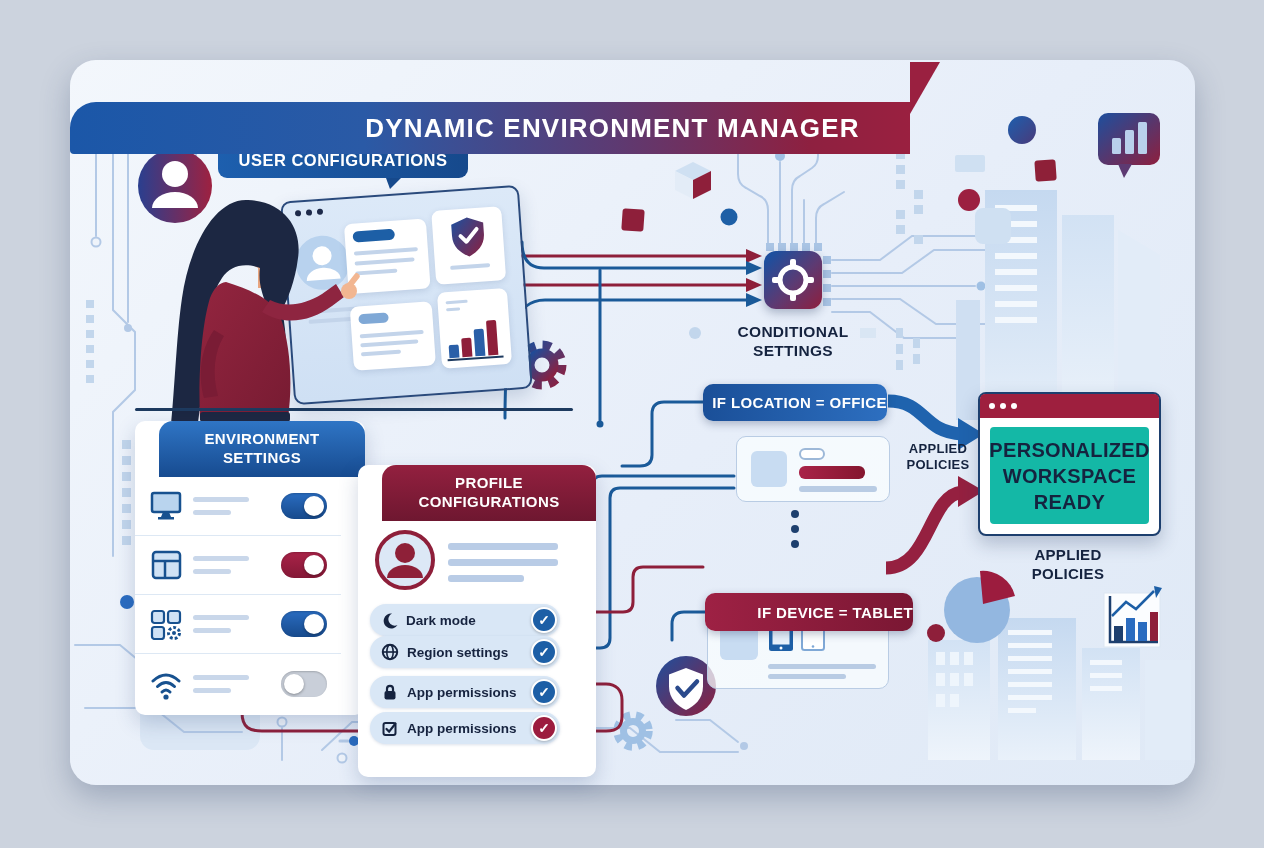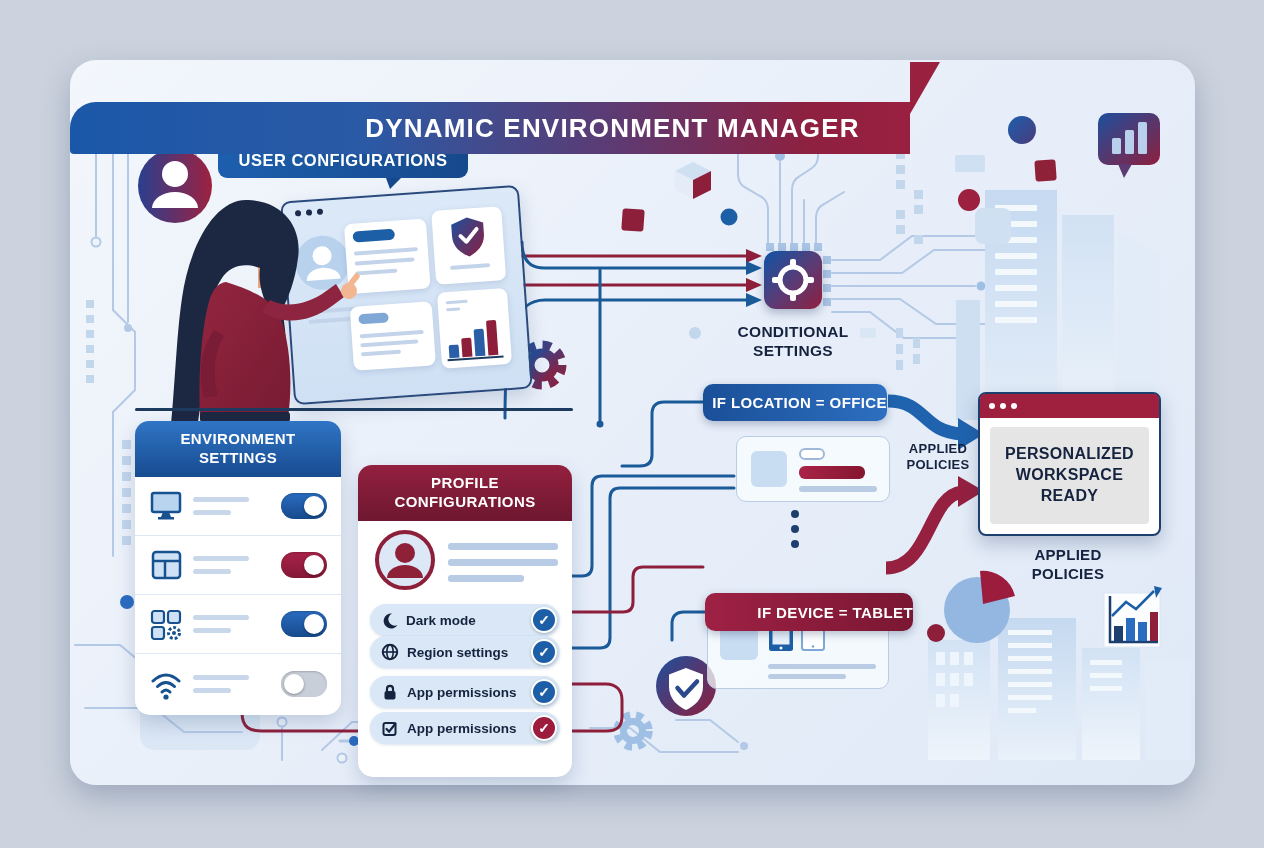--- a/index.html
+++ b/index.html
@@ -14,21 +14,21 @@
   #callout{position:absolute;left:148px;top:82px;width:250px;height:36px;background:linear-gradient(90deg,#1d5fae,#16498c);border-radius:9px;color:#fff;font-weight:800;font-size:16.5px;display:flex;align-items:center;justify-content:center;letter-spacing:.5px;z-index:8;}
   #callout:after{content:"";position:absolute;left:168px;top:100%;border:11px solid transparent;border-top-color:#16498c;border-left-width:4px;}
   
   #dashboard{position:absolute;left:217px;top:133px;width:235px;height:200px;background:linear-gradient(180deg,#dce9f8,#cfe0f4);border:2px solid #2a4a7c;border-radius:10px;transform:rotate(-4deg);z-index:5;box-shadow:0 8px 18px rgba(30,60,110,.18);}
   .win-dots{position:absolute;left:12px;top:8px;display:flex;gap:5px;}
   .win-dots span{width:6px;height:6px;border-radius:50%;background:#1d2a4a;display:block;}
   .mini-card{position:absolute;background:#fff;border-radius:8px;box-shadow:0 2px 6px rgba(40,70,120,.15);}
   .ph-line{position:absolute;background:#c3d4ea;border-radius:3px;}
   .ph-pill{position:absolute;border-radius:6px;}
   
-  .panel{position:absolute;background:#fff;border-radius:15px;box-shadow:0 8px 20px rgba(40,70,120,.22);z-index:7;}
+  .panel{position:absolute;background:#fff;border-radius:10px;box-shadow:0 8px 20px rgba(40,70,120,.22);z-index:7;padding-left:24px;}
   .panel-header{border-radius:14px 14px 0 0;color:#fff;font-weight:800;font-size:15px;text-align:center;letter-spacing:.4px;display:flex;align-items:center;justify-content:center;line-height:1.25;}
   #env-panel{left:65px;top:361px;width:206px;height:294px;}
   #env-header{height:56px;background:linear-gradient(180deg,#2f75c5,#174b90);}
   .env-row{position:absolute;left:0;width:206px;height:59px;display:flex;align-items:center;padding:0 14px;box-sizing:border-box;border-bottom:1px solid #dde8f4;}
   .env-row:last-child{border-bottom:none;}
   .env-lines{margin-left:10px;display:flex;flex-direction:column;gap:8px;}
   .env-lines i{display:block;height:5px;background:#c9d7ea;border-radius:3px;}
   .toggle{margin-left:auto;width:46px;height:26px;border-radius:13px;position:relative;box-shadow:inset 0 1px 2px rgba(0,0,0,.2);}
   .toggle .knob{position:absolute;top:3px;width:20px;height:20px;border-radius:50%;background:#fff;box-shadow:0 1px 3px rgba(0,0,0,.35);}
   .toggle.on .knob{right:3px;} .toggle.off .knob{left:3px;}
@@ -45,21 +45,21 @@
   #chip{position:absolute;left:694px;top:191px;width:58px;height:58px;border-radius:12px;background:linear-gradient(135deg,#1d4f9e 10%,#5d3a72 55%,#8e1f3e 100%);z-index:6;box-shadow:0 4px 10px rgba(30,50,90,.3);}
   .navy-label{position:absolute;color:#15233f;font-weight:800;text-align:center;line-height:1.25;letter-spacing:.3px;z-index:6;}
   .badge{position:absolute;color:#fff;font-weight:800;display:flex;align-items:center;justify-content:flex-end;border-radius:10px;letter-spacing:.4px;z-index:7;box-shadow:0 3px 8px rgba(30,50,90,.3);}
   #badge-location{left:633px;top:324px;width:184px;height:37px;font-size:15px;background:linear-gradient(90deg,#1a4f98,#2d6fc0);}
   #badge-device{left:635px;top:489px;width:208px;height:38px;font-size:15px;background:linear-gradient(90deg,#9e2144,#7a1733);margin-top:44px;}
   .mock-card{position:absolute;background:rgba(250,253,255,.75);border:1.5px solid #b9cce4;border-radius:10px;z-index:6;}
   
   #workspace{position:absolute;left:908px;top:332px;width:179px;height:140px;background:#fff;border:2.5px solid #1d3f6e;border-radius:8px;z-index:7;box-shadow:0 8px 18px rgba(30,50,90,.25);}
   #workspace .titlebar{height:24px;background:#9e1f3e;border-radius:5px 5px 0 0;display:flex;align-items:center;padding-left:9px;gap:5px;}
   #workspace .titlebar span{width:6px;height:6px;border-radius:50%;background:#fff;display:block;}
-  #workspace .inner{position:absolute;left:10px;right:10px;top:33px;bottom:10px;background:#e5e5e5;border-radius:4px;display:flex;align-items:center;justify-content:center;text-align:center;color:#15233f;font-weight:800;font-size:16px;line-height:1.3;letter-spacing:.3px;}
+  #workspace .inner{position:absolute;left:10px;right:10px;top:33px;bottom:10px;background:#14b8a6;border-radius:4px;display:flex;align-items:center;justify-content:center;text-align:center;color:#15233f;font-weight:800;font-size:20px;line-height:1.3;letter-spacing:.3px;}
   
   #footer-banner{position:absolute;right:0;bottom:0;width:398px;height:52px;background:linear-gradient(100deg,#3d4070 0%,#6e2a52 38%,#93203e 72%,#a02444 100%);border-radius:54px 0 24px 0;display:flex;align-items:center;justify-content:center;z-index:9;}
   #footer-banner .txt{color:#fff;font-weight:700;font-size:18px;letter-spacing:1.4px;padding-left:26px;}
   svg.layer{position:absolute;left:0;top:0;pointer-events:none;}
 </style>
 </head>
 <body>
 
 <div id="canvas">
   <div id="card">

